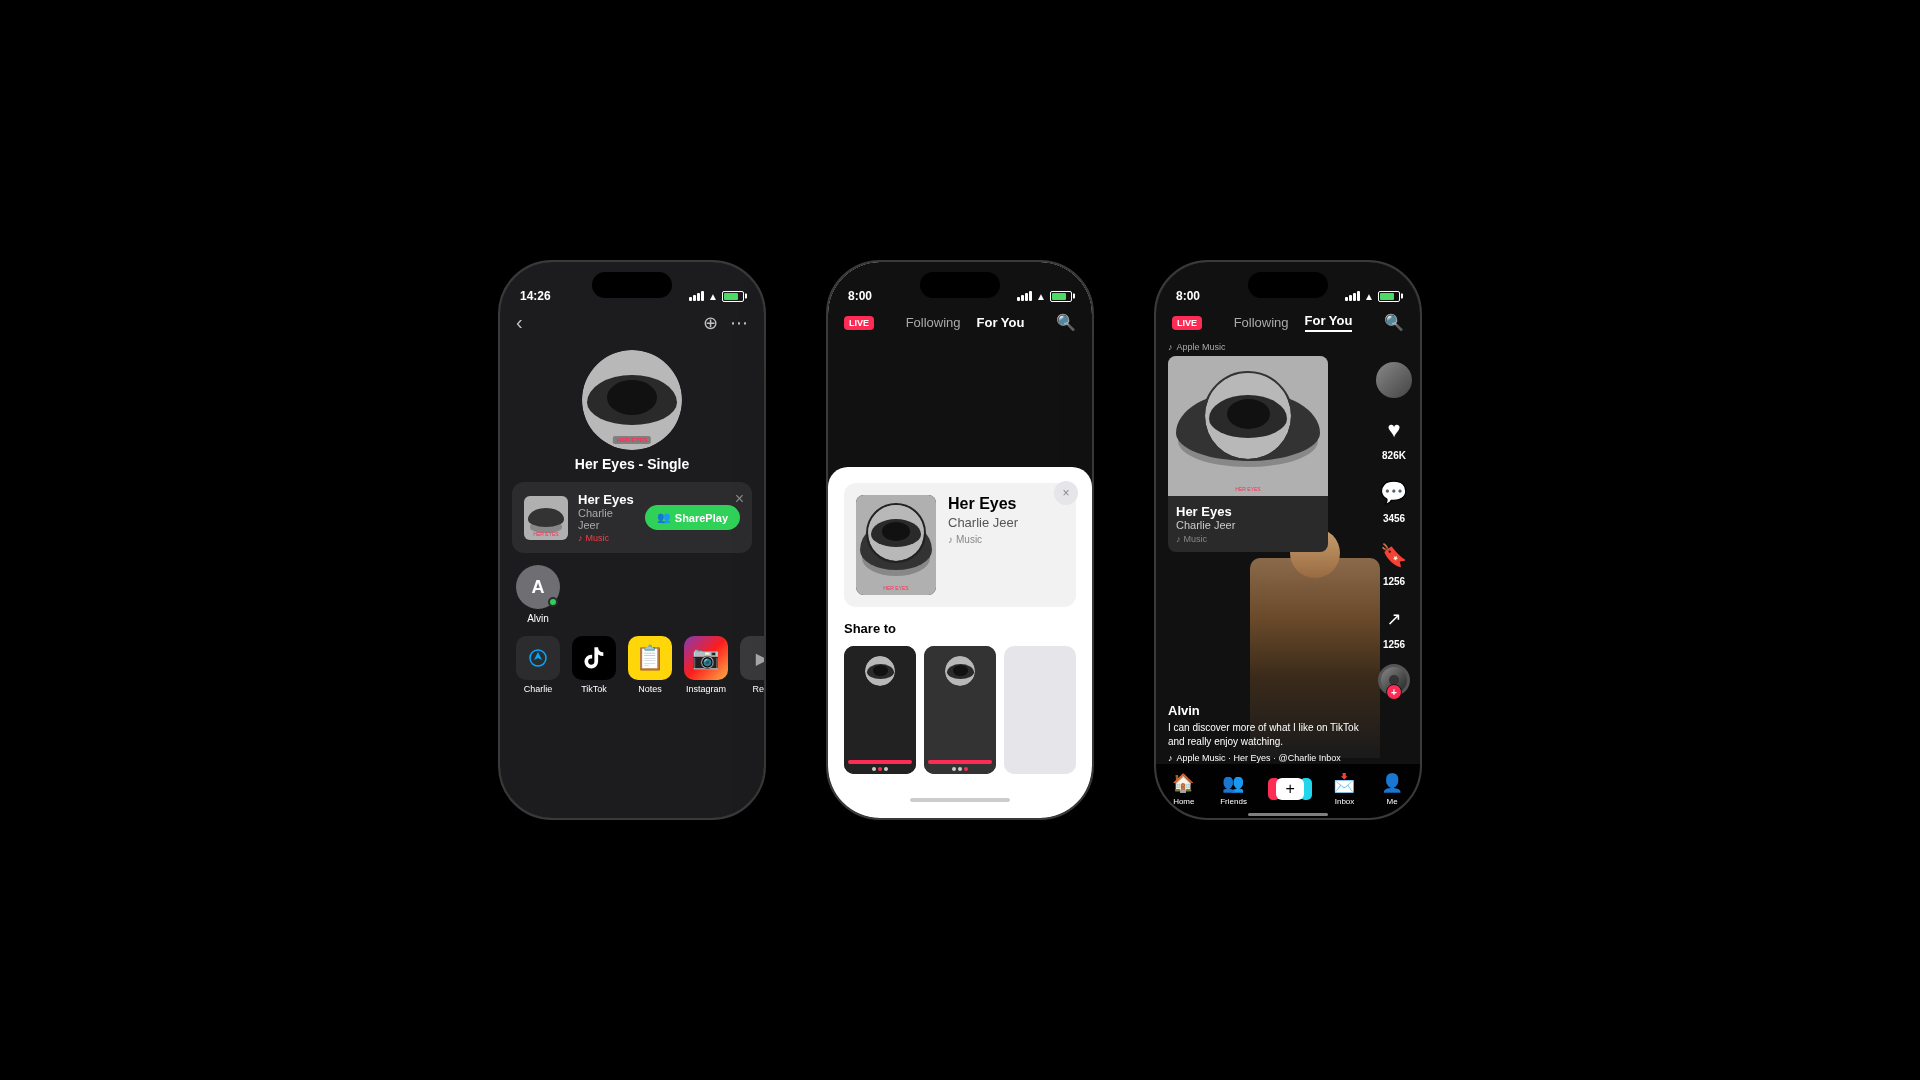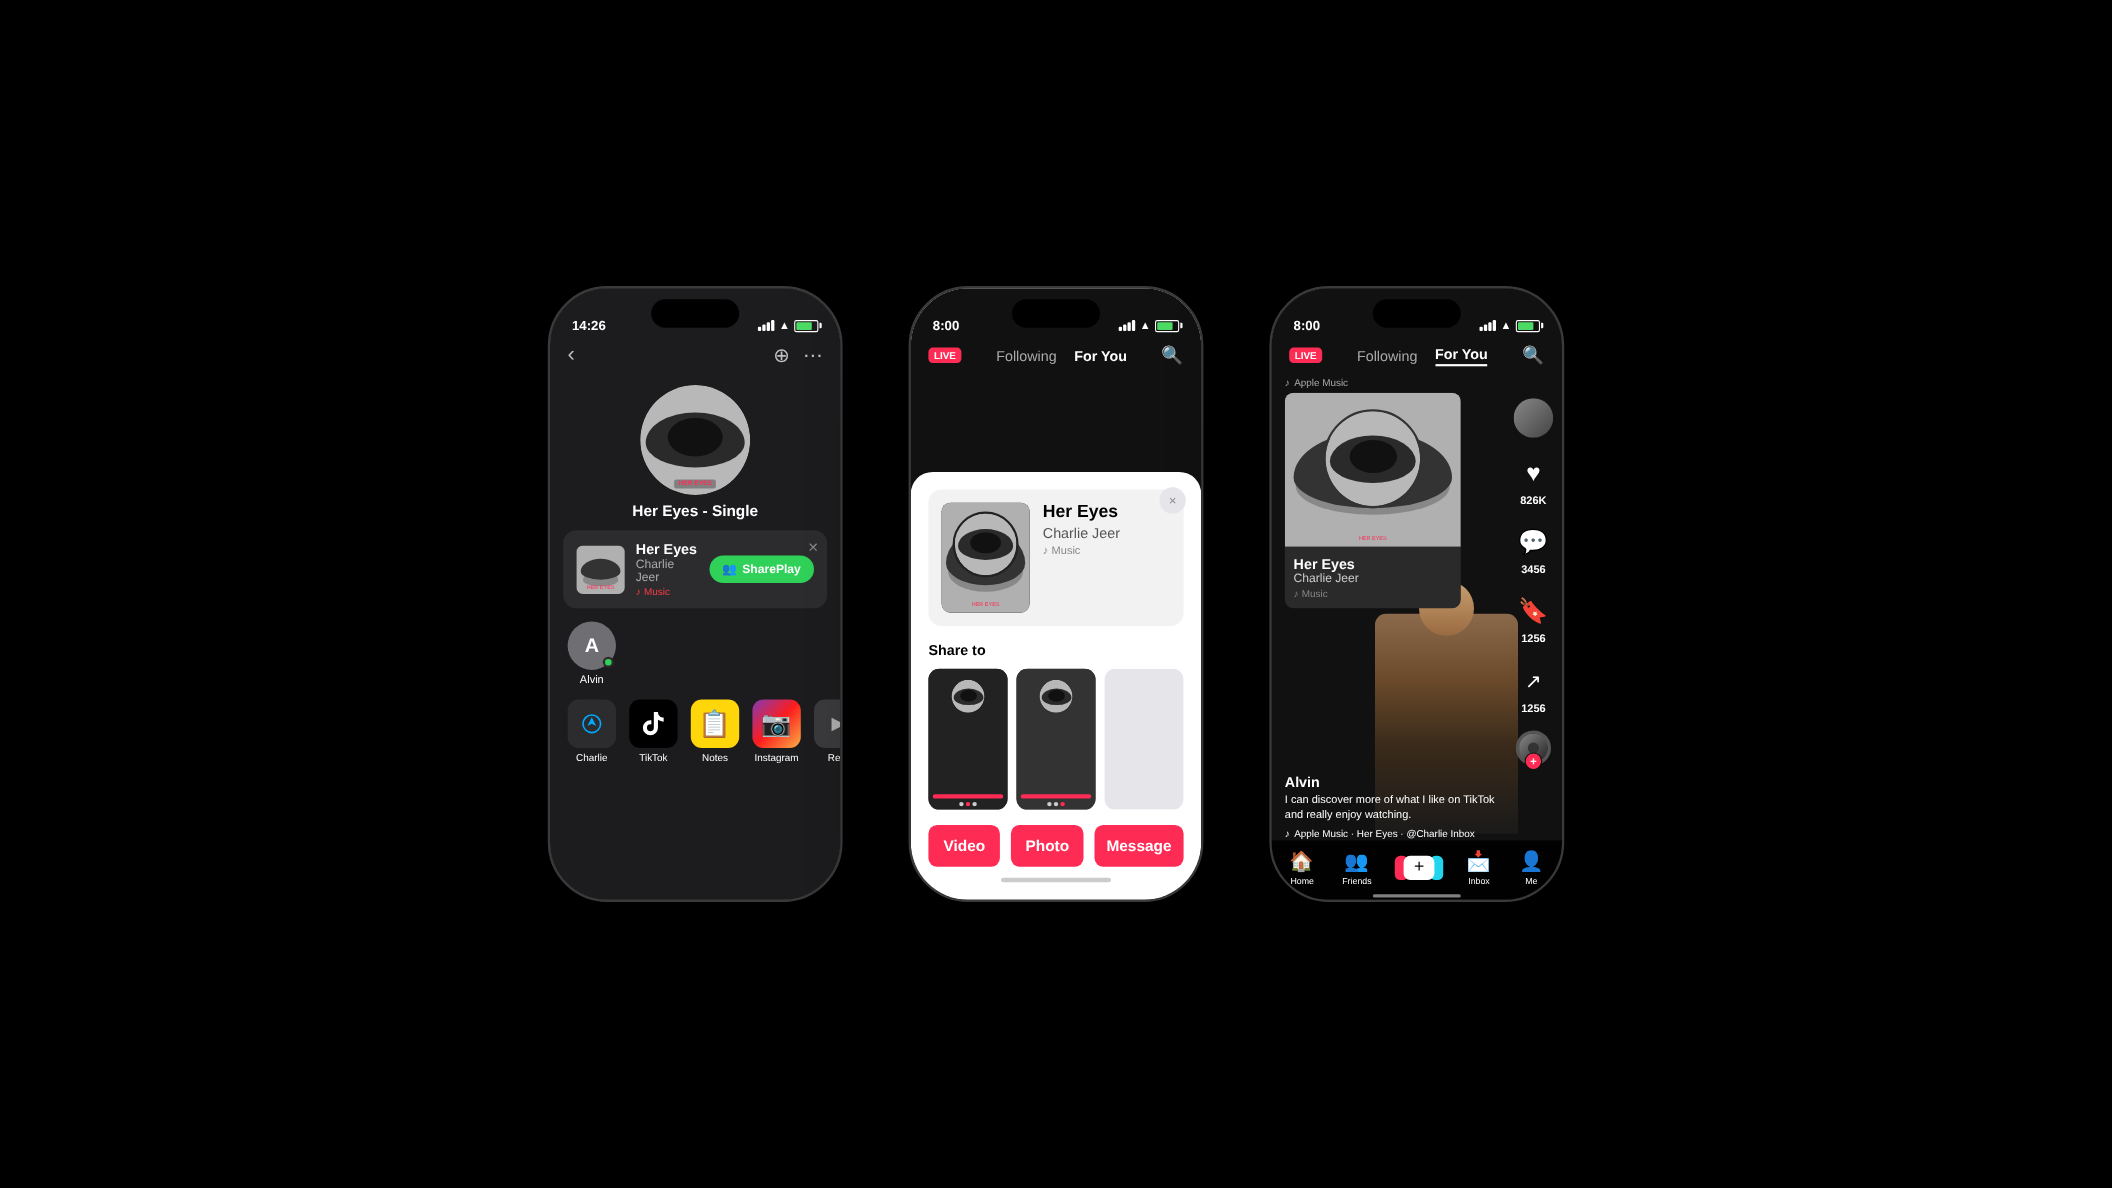--- a/index.html
+++ b/index.html
@@ -890,25 +890,20 @@
                   </div>
                 </div>
               </div>
             </div>
 
             <div style="flex:1;border-radius:10px;overflow:hidden;background:#d5d5da;">
               <div style="aspect-ratio:9/16;background:#e5e5ea;"></div>
             </div>
           </div>
 
-          <div class="p2-action-btns">
-            <div class="p2-action-btn">Video</div>
-            <div class="p2-action-btn">Photo</div>
-            <div class="p2-action-btn">Message</div>
-          </div>
 
           <div style="display:flex;justify-content:center;padding:10px 0 0;">
             <div style="width:100px;height:4px;background:#000;border-radius:2px;opacity:0.2;"></div>
           </div>
         </div>
       </div>
     </div>
   </div>
 
   <div class="phone phone-3">

